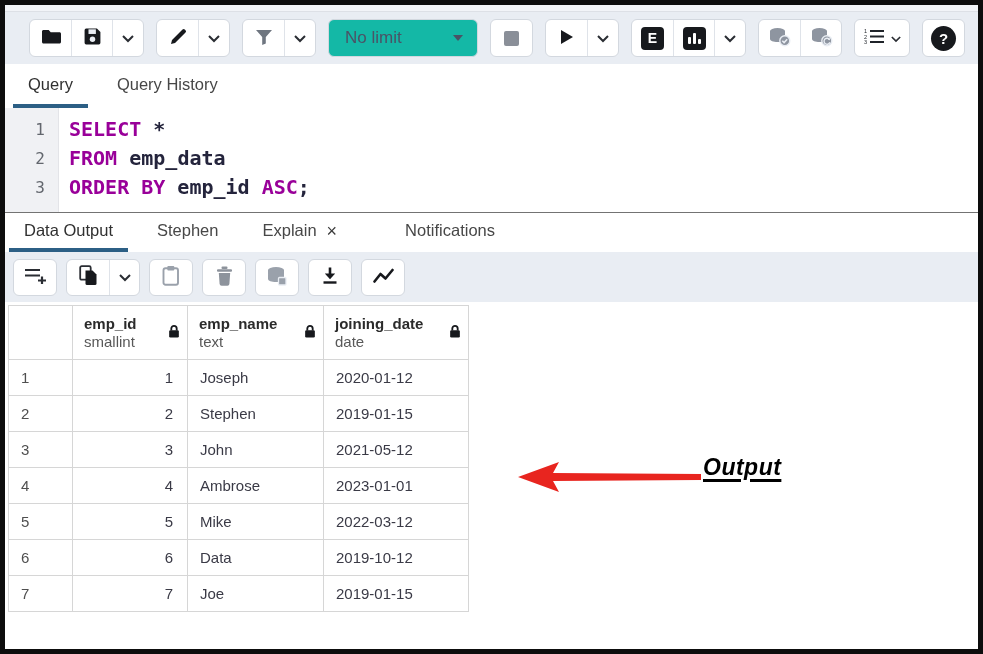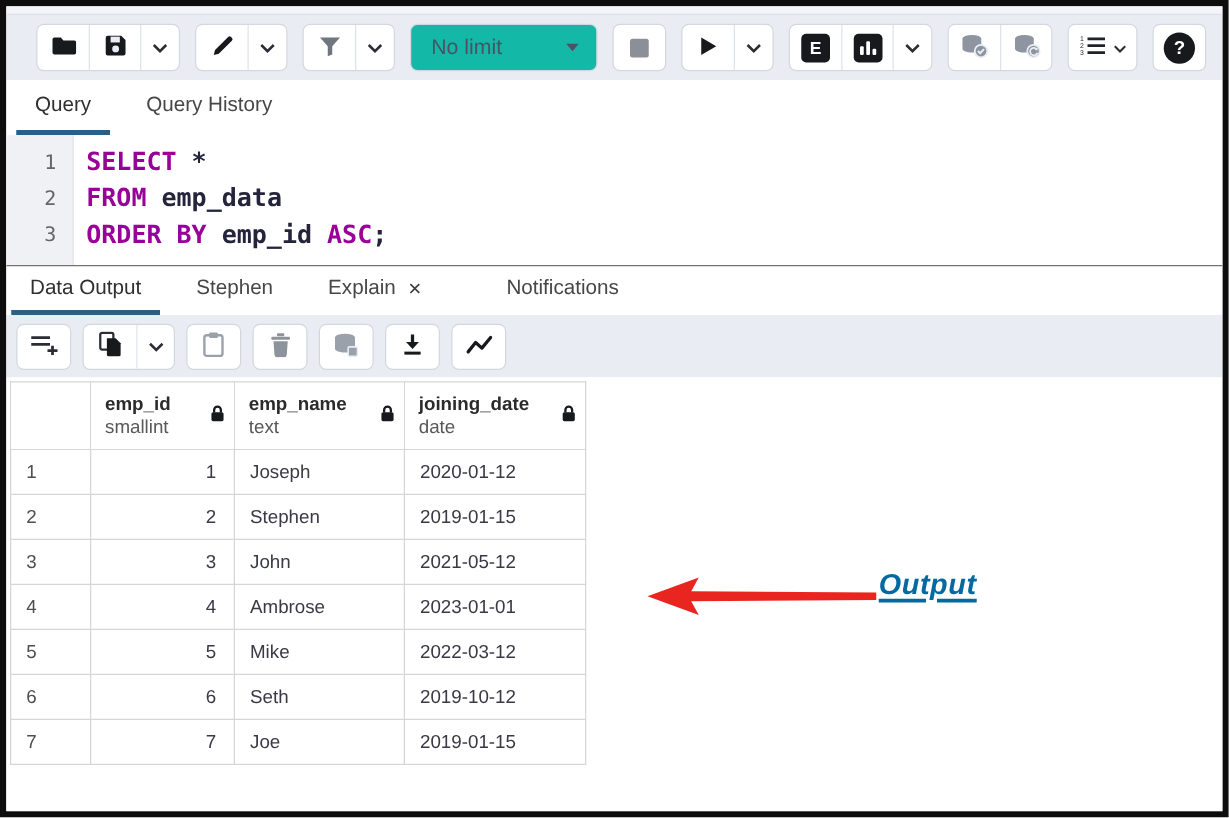--- a/index.html
+++ b/index.html
@@ -74,21 +74,21 @@
   .lock { position:absolute; right:7px; top:50%; transform:translateY(-50%); }
   .grid tbody th { width:64px; height:36px; text-align:left; padding-left:12px;
                    color:#4f4f4f; font-size:15px; background:#fff; }
   .grid tbody td { height:36px; font-size:15px; color:#3a3a46; background:#fff; }
   .grid td.id   { width:115px; text-align:right; padding-right:14px; }
   .grid td.name { width:136px; padding-left:12px; }
   .grid td.date { width:145px; padding-left:12px; }
 
   
   .arrow-svg { position:absolute; left:510px; top:154px; }
-  .out-label { position:absolute; left:698px; top:152px; color:#0369a1; font-size:23px;
+  .out-label { position:absolute; left:698px; top:152px; color:#000000; font-size:23px;
                font-weight:bold; font-style:italic; text-decoration:underline;
                text-decoration-thickness:2.5px; text-underline-offset:4px; letter-spacing:.5px; }
 </style>
 </head>
 <body>
 
 <div class="frame">
 
   <div class="browser-strip"></div>
 
@@ -455,21 +455,21 @@
           </tr>
           <tr>
             <th>5</th>
             <td class="id">5</td>
             <td class="name">Mike</td>
             <td class="date">2022-03-12</td>
           </tr>
           <tr>
             <th>6</th>
             <td class="id">6</td>
-            <td class="name">Seth</td>
+            <td class="name">Data</td>
             <td class="date">2019-10-12</td>
           </tr>
           <tr>
             <th>7</th>
             <td class="id">7</td>
             <td class="name">Joe</td>
             <td class="date">2019-01-15</td>
           </tr>
         </tbody>
     </table>

